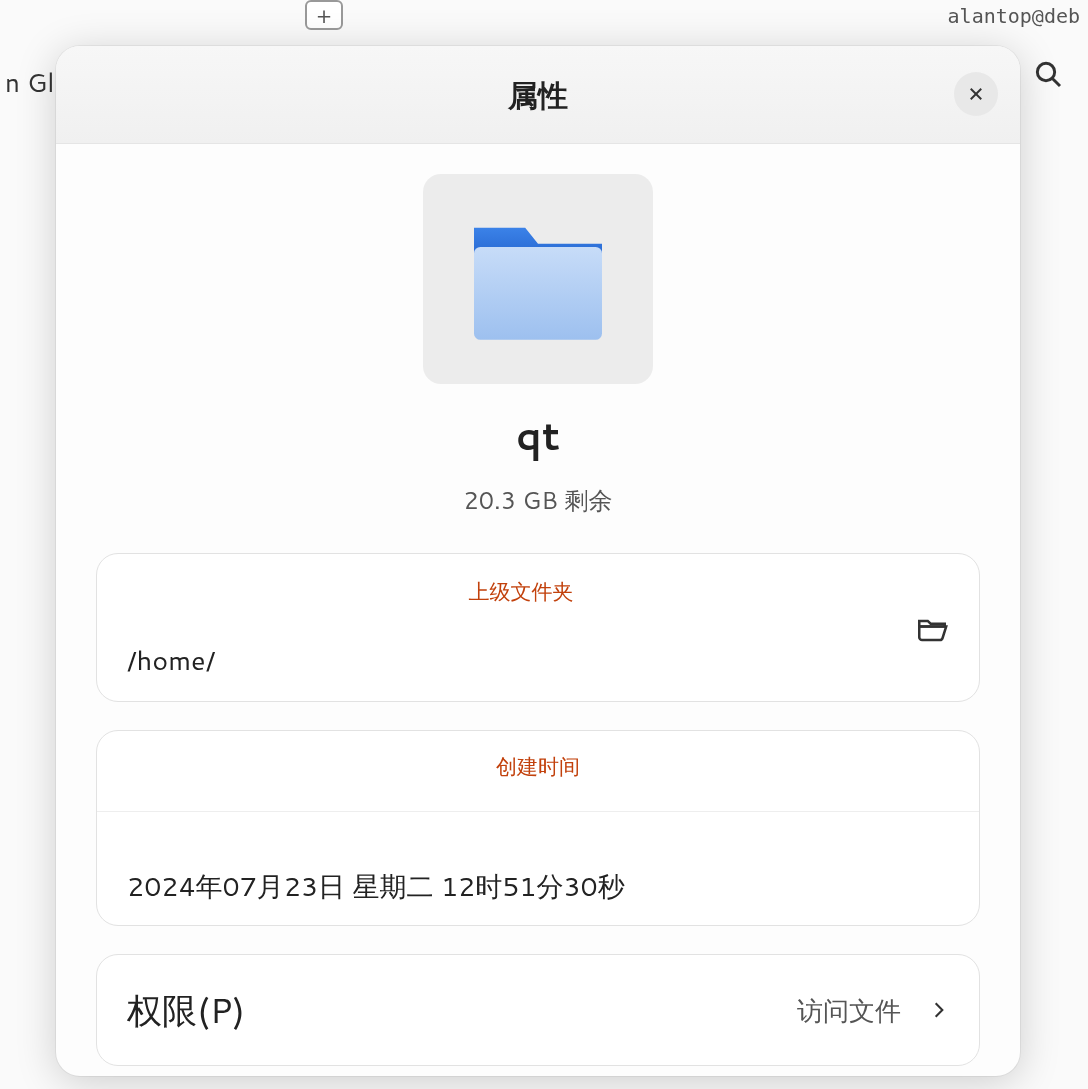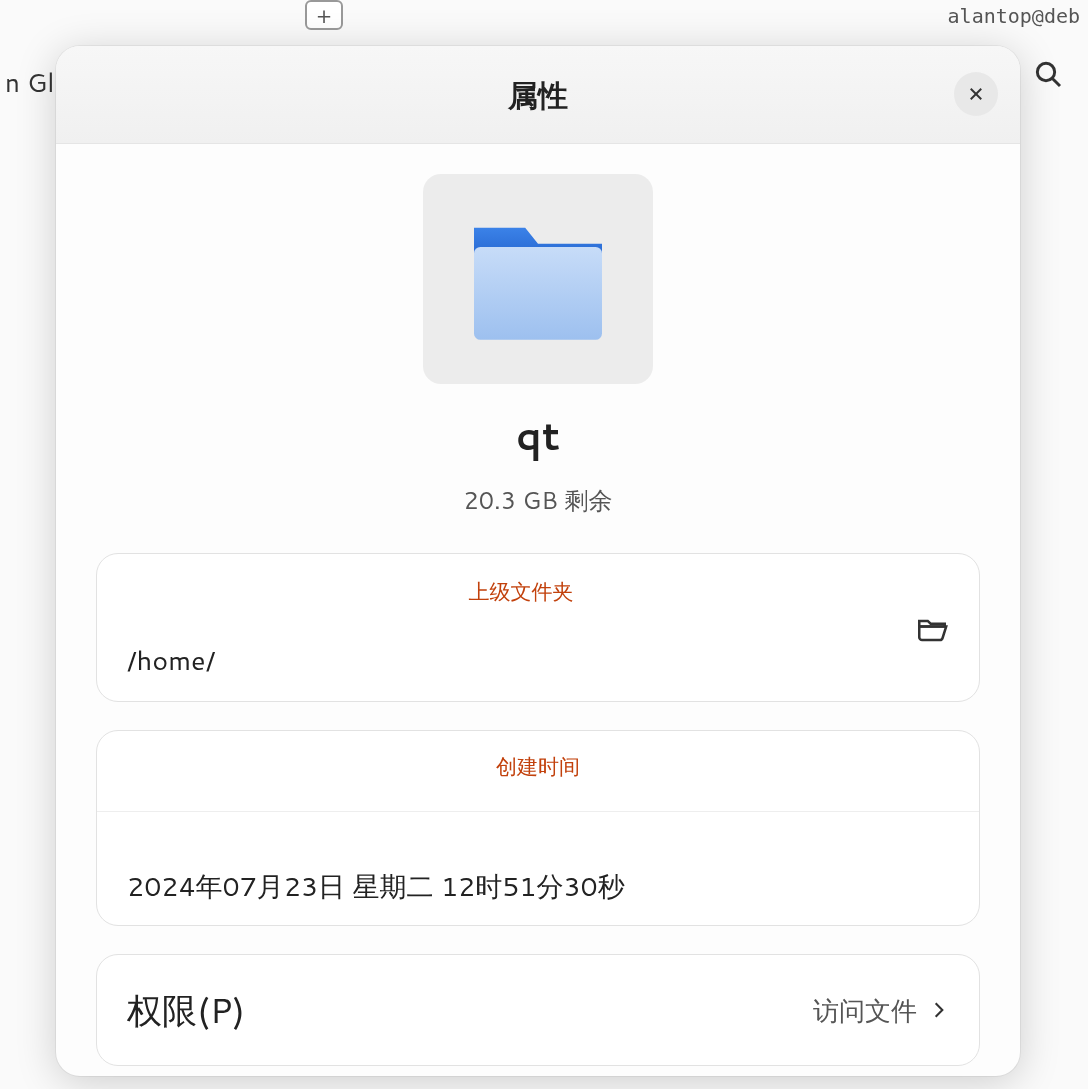--- a/index.html
+++ b/index.html
@@ -161,21 +161,21 @@
     }
     .field-value {
       font-size: 27px;
       color: #222;
       margin-top: 34px;
     }
     .card-left { flex: 1; }
     .card-right {
       display: flex;
       align-items: center;
-      gap: 12px;
+      gap: 28px;
       color: #555;
       font-size: 26px;
     }
     .perm-card {
       padding: 30px;
       display: flex;
       align-items: center;
       justify-content: space-between;
     }
     .perm-label {

